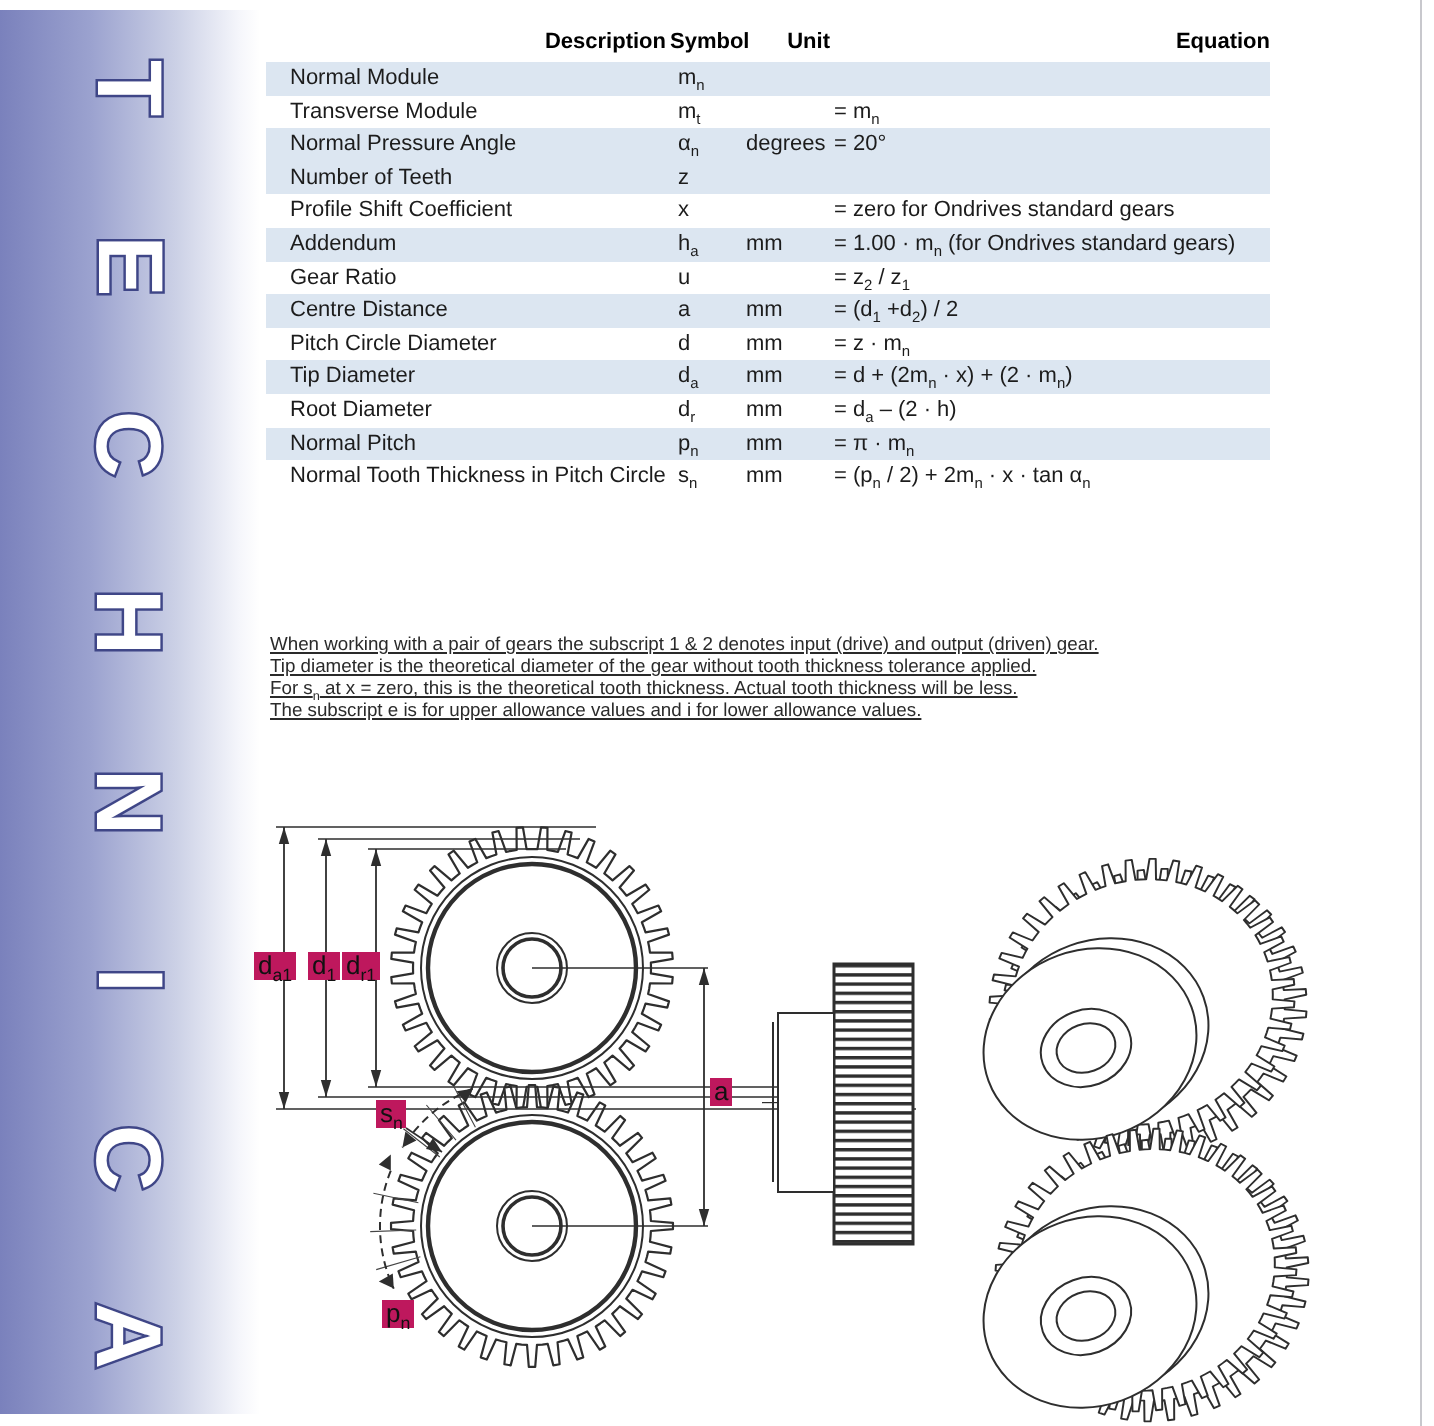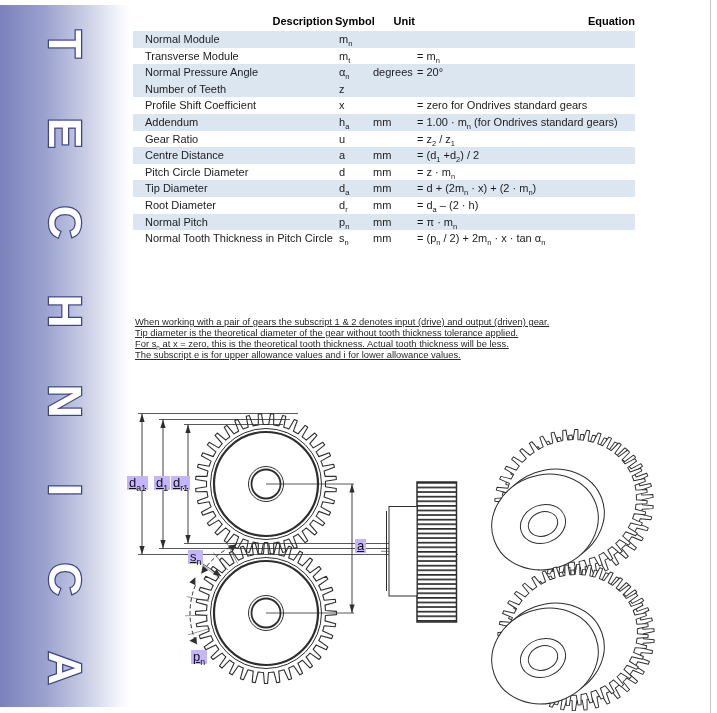--- a/index.html
+++ b/index.html
@@ -22,21 +22,21 @@
   td:nth-child(1){padding-left:12px;}
   td:nth-child(2){padding-left:6px;}
   td:nth-child(3){text-align:left;}
   td:nth-child(4){padding-left:2px;}
   tr.shade td{background:var(--row_shade);}
   sub{font-size:0.68em;line-height:0;}
   
   .notes{position:absolute;left:135px;top:317px;width:490px;font-size:9.4px;line-height:10.9px;color:#2a2a2a;text-decoration:underline;}
   
   .diagram-svg{position:absolute;left:125px;top:390px;}
-  .dlabel{position:absolute;font-size:13px;line-height:14px;background:#c4b5fd;padding:0 2px;color:#111;text-decoration:underline;}
+  .dlabel{position:absolute;font-size:13px;line-height:14px;background:#be185d;padding:0 2px;color:#111;}
   .edge-line{position:absolute;left:710px;top:0;width:1px;height:713px;background:var(--edge_line);}
 </style>
 </head>
 <body>
 
 <div class="page">
 
   <div class="sidebar">
       <span class="vletter">T</span>
       <span class="vletter">E</span>

